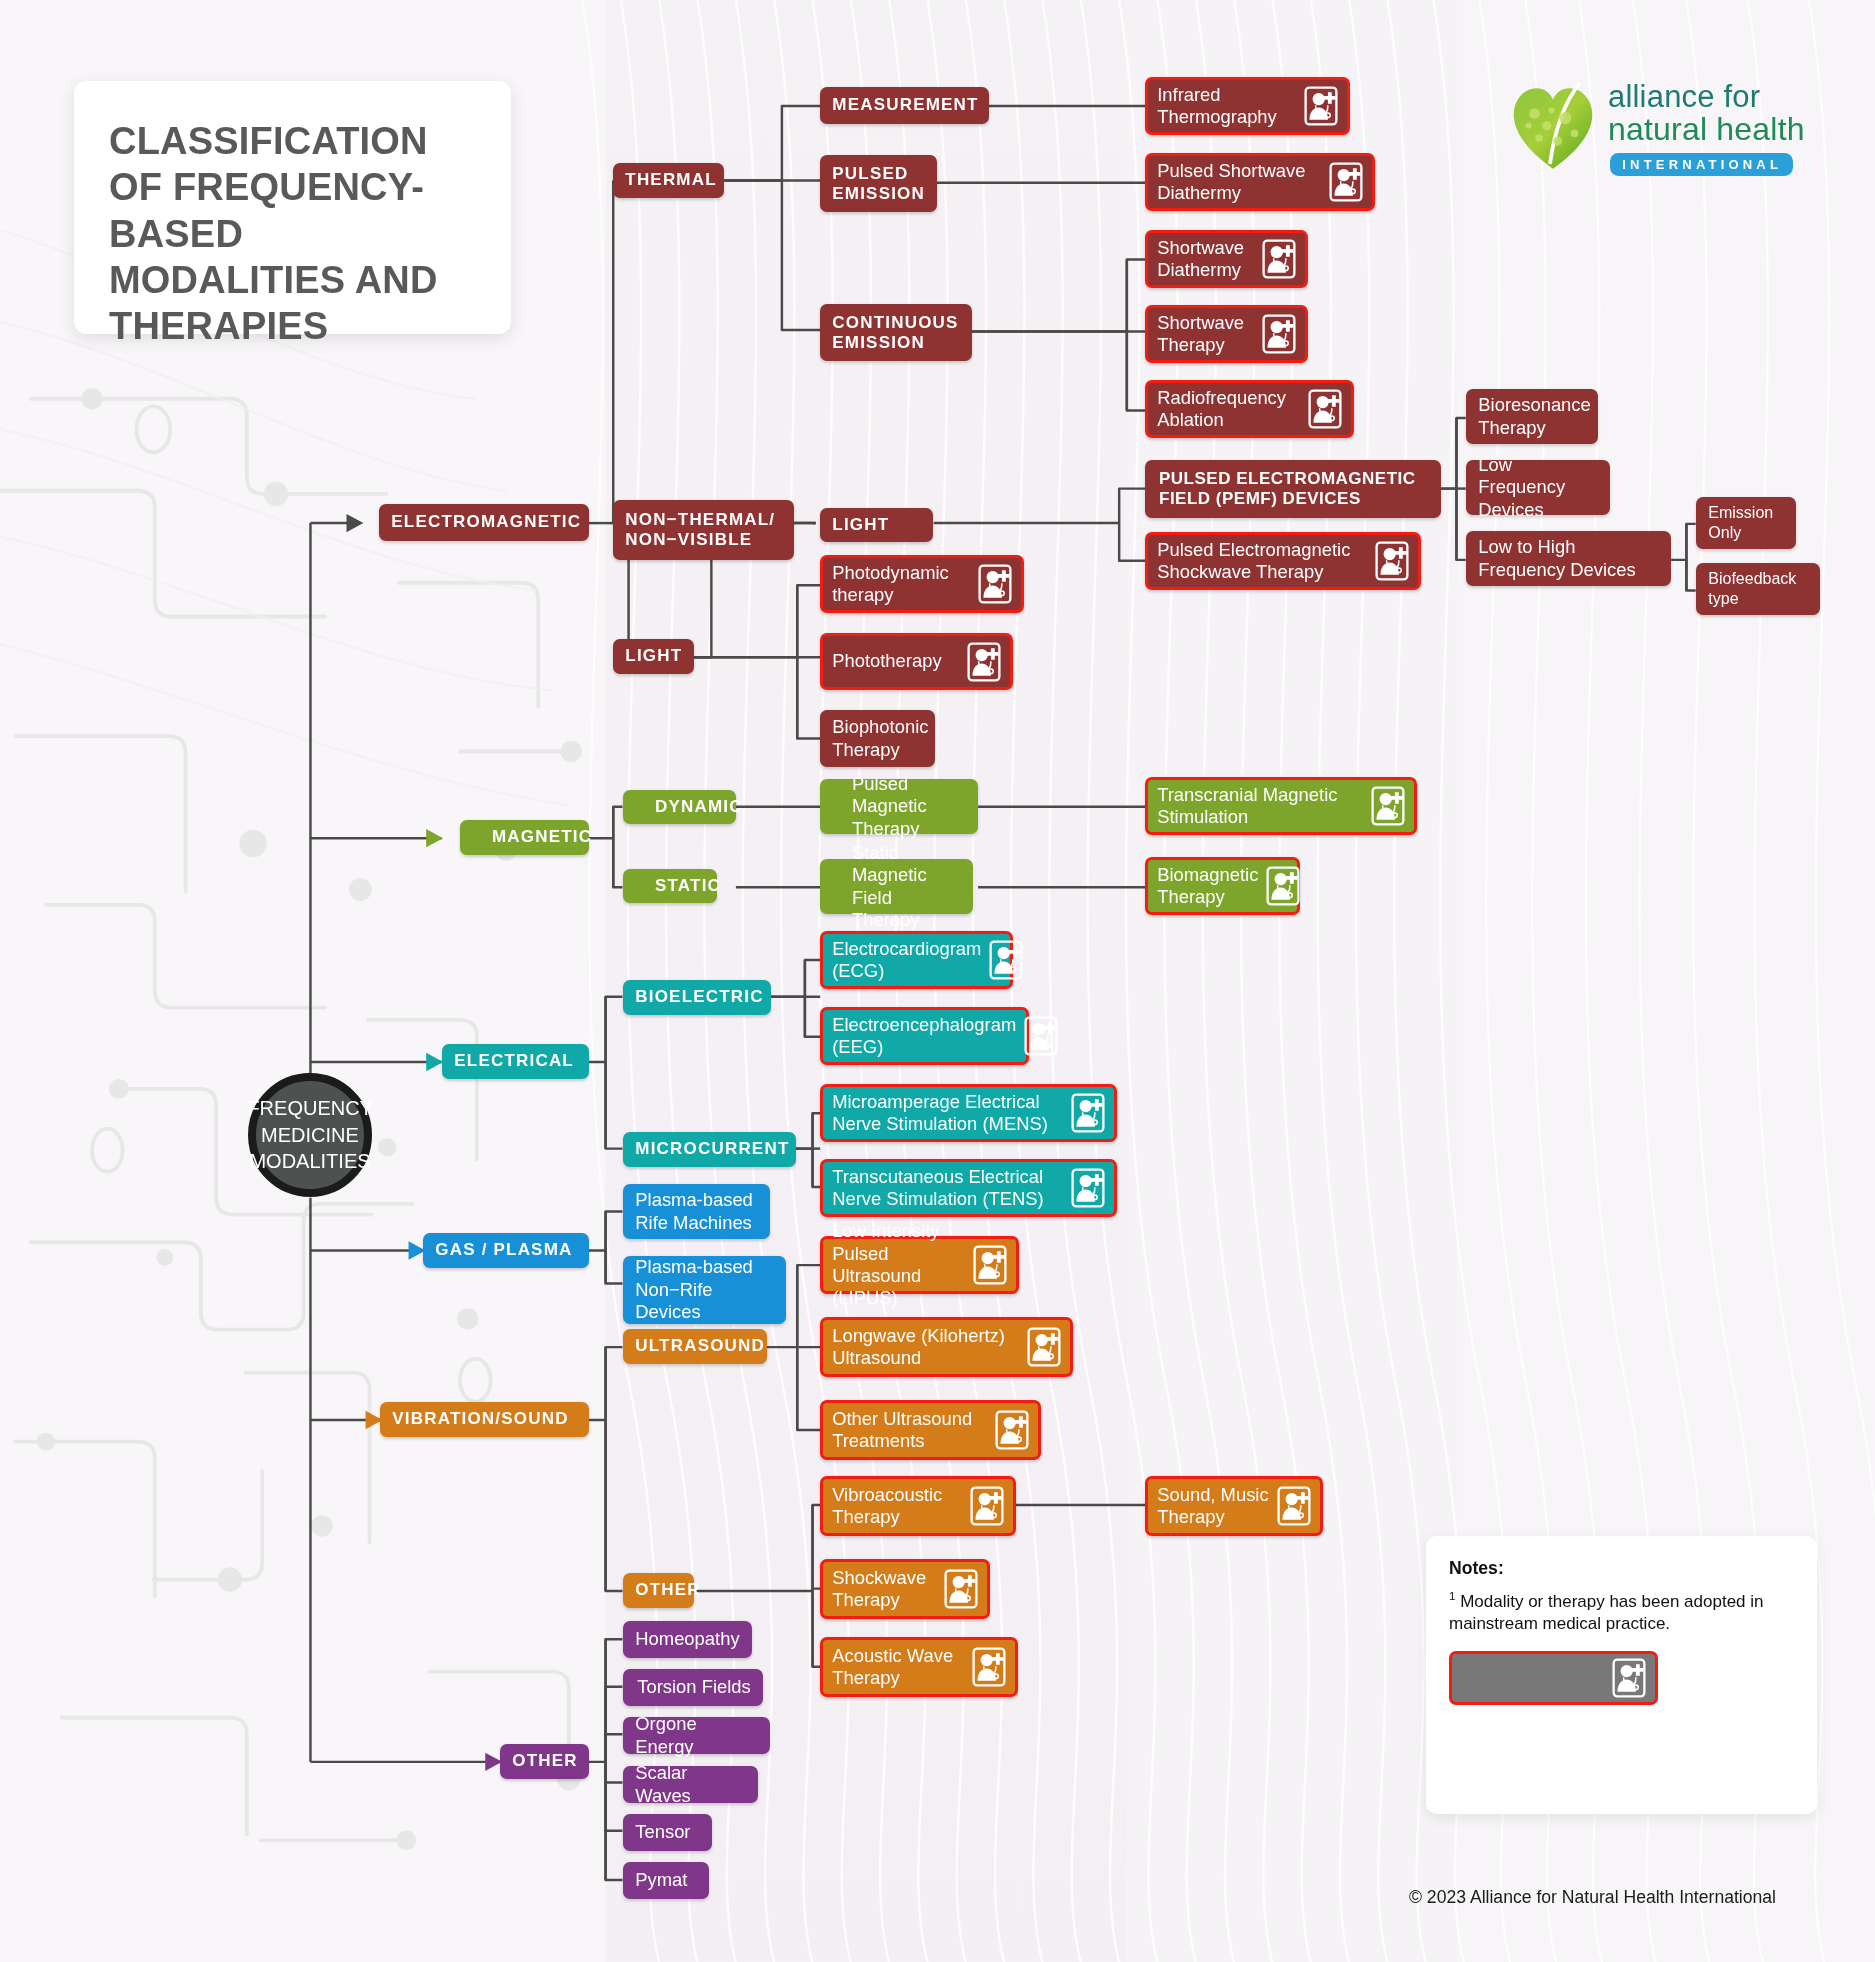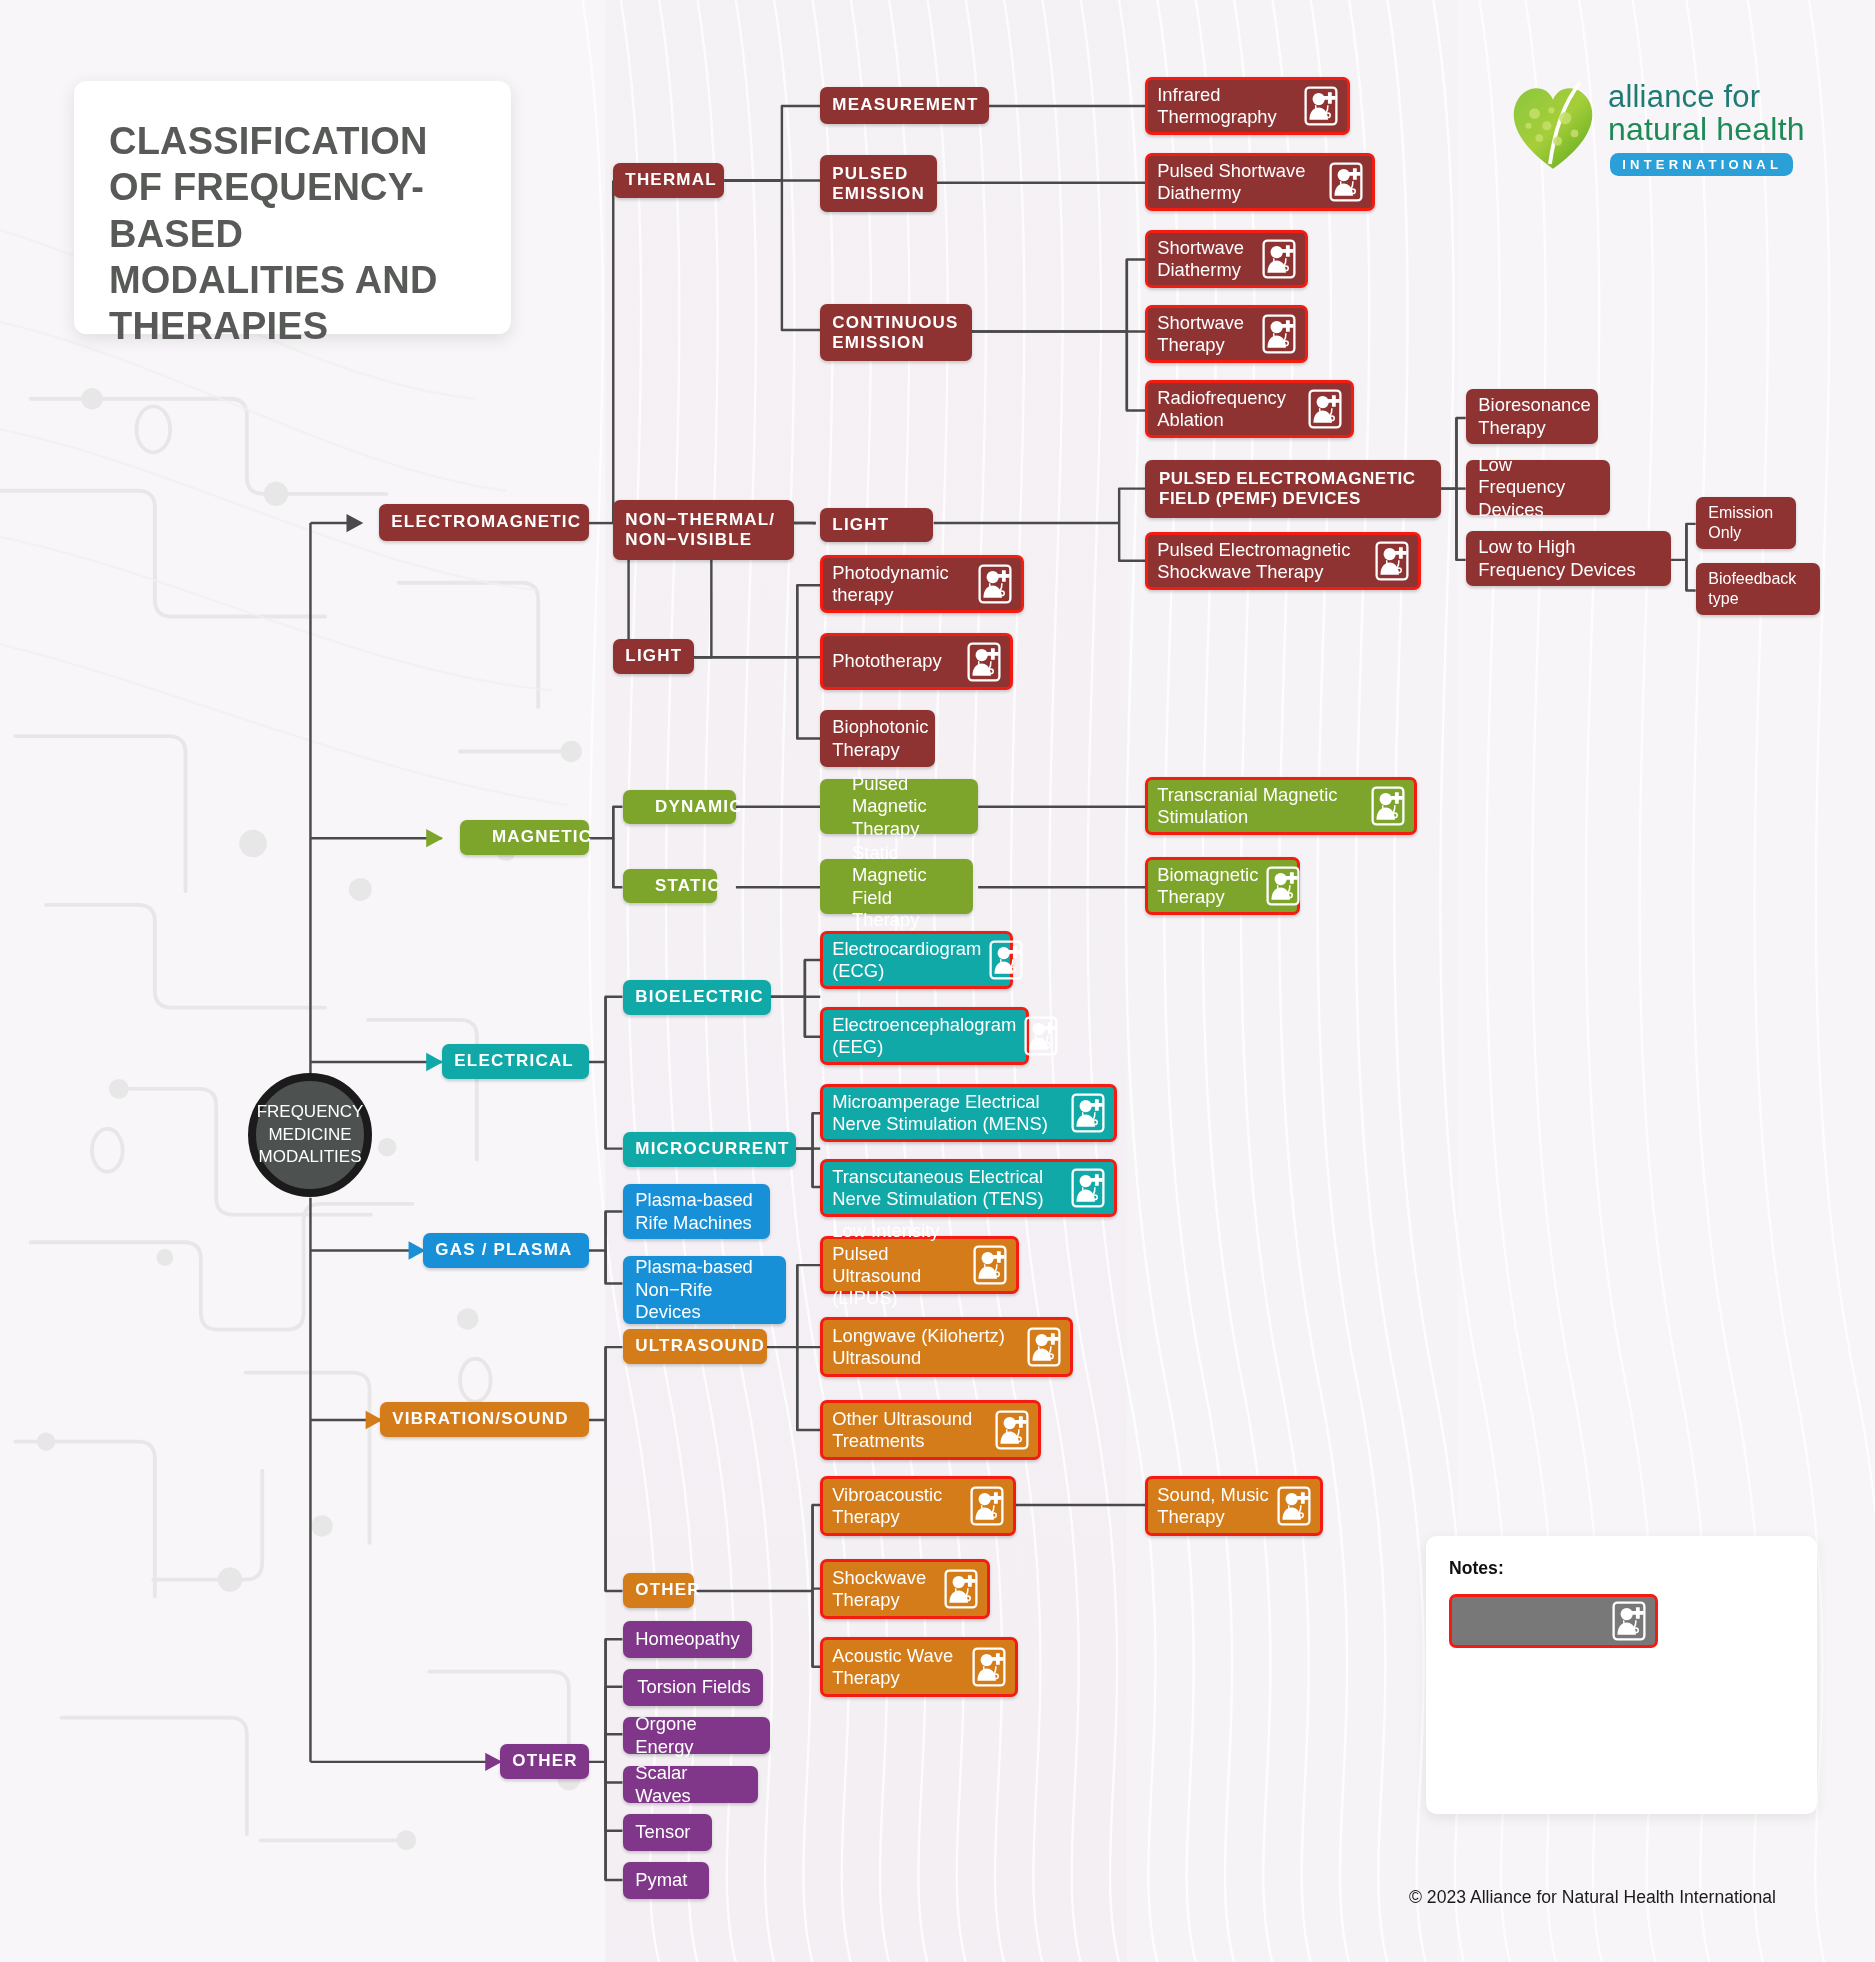--- a/index.html
+++ b/index.html
@@ -36,21 +36,21 @@
     position:absolute; left:103px; top:80px;
     background:#2a9fd8; color:#fff; font-size:13px; font-weight:bold;
     letter-spacing:4.2px; padding:3.8px 10.7px 3.8px 12.3px; border-radius:8.4px;
   }
 
   
   #hub {
     position:absolute; left:248px; top:1073px; width:124px; height:124px;
     border-radius:50%; background:#4d5150; border:8.4px solid #1b1b1b;
     display:flex; align-items:center; justify-content:center; text-align:center;
-    color:#fff; font-size:17px; line-height:1.32; z-index:6;
+    color:#fff; font-size:20px; line-height:1.32; z-index:6;
   }
 
   
   #wires { position:absolute; left:0; top:0; width:1875px; height:1963px; z-index:2; pointer-events:none; }
 
   
   .node {
     position:absolute; z-index:4;
     border-radius:7px; color:#fff;
     display:flex; align-items:center;
@@ -758,20 +758,21 @@
 </div>
 <div class="node low c-purple" style="left:623px;top:1814px;width:89px;height:37px;">
   <span class="lbl">Tensor</span>
 </div>
 <div class="node low c-purple" style="left:623px;top:1862px;width:86px;height:37px;">
   <span class="lbl">Pymat</span>
 </div>
 
 <div id="notes">
   <div class="h">Notes:</div>
+  <p><sup>1</sup><span> Modality or therapy has been adopted in mainstream medical practice.</span></p>
   <div class="sample">
     <span class="micon">
         <svg viewBox="0 0 44 52">
           <rect x="2" y="2" width="40" height="48" rx="5" fill="none" stroke="#fff" stroke-width="3"></rect>
           <circle cx="19" cy="17" r="8" fill="#fff"></circle>
           <path d="M7 44 c0-11 6-16 12-16 s12 5 12 16 z" fill="#fff"></path>
           <path d="M15 25 c0 8 3 12 8 12 s8-4 8-12" stroke="#fff" stroke-width="2" fill="none"></path>
           <circle cx="31" cy="38" r="3" fill="none" stroke="#fff" stroke-width="2"></circle>
           <path d="M31 8 h5 v5 h5 v5 h-5 v5 h-5 v-5 h-5 v-5 h5 z" fill="#fff"></path>
         </svg>

